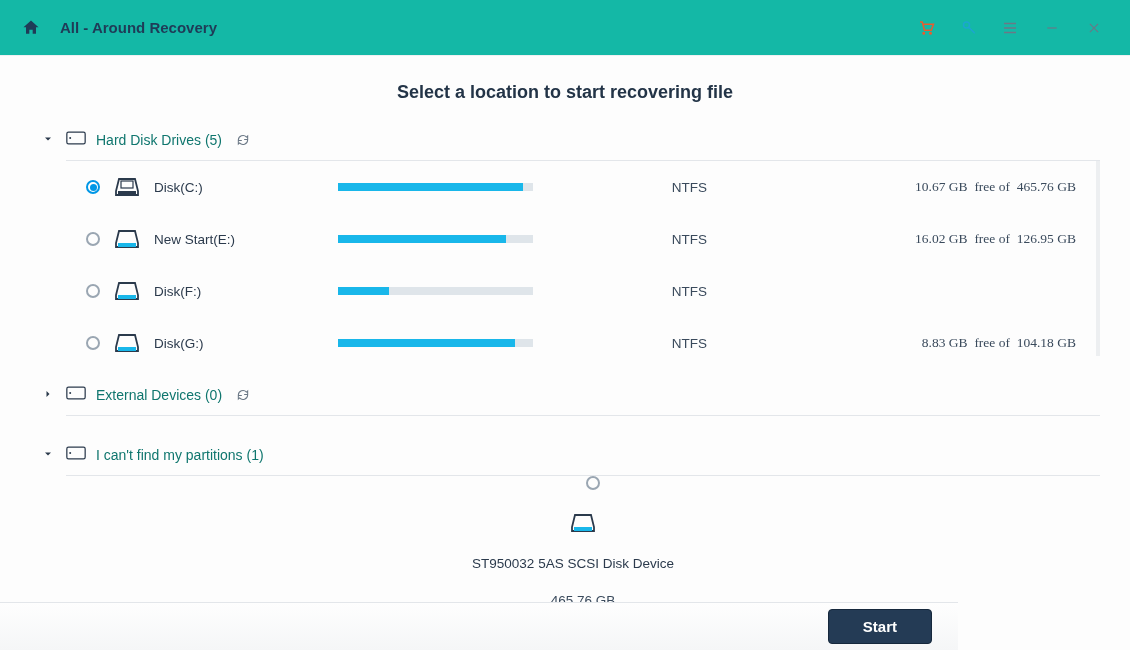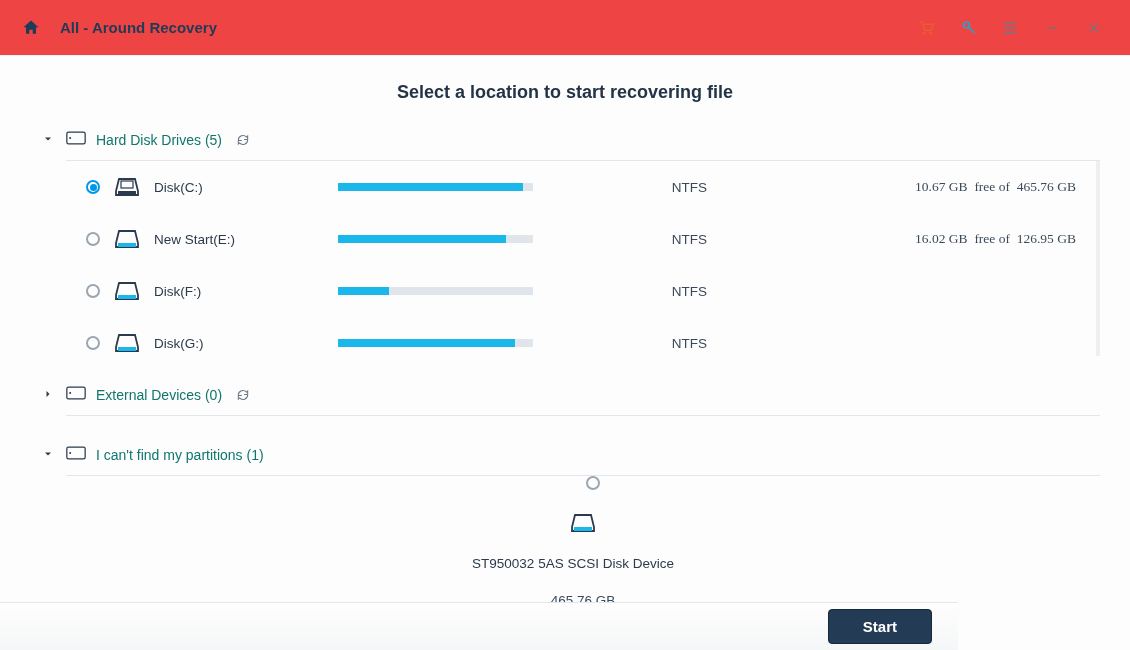--- a/index.html
+++ b/index.html
@@ -3,21 +3,21 @@
 <meta charset="utf-8">
 <style>
   * { box-sizing: border-box; margin: 0; padding: 0; }
   html, body { width: 1130px; height: 650px; font-family: "Segoe UI", Arial, sans-serif; background: #fdfdfd; color: #2b3a4c; }
   .titlebar {
     height: 56px;
     display: flex;
     align-items: center;
     padding: 0 20px;
     border-bottom: 1px solid #eef0f2;
-    background: #ef4444;
+    background: #14b8a6;
   }
   .titlebar .home-icon { width: 22px; height: 22px; display:flex; align-items:center; justify-content:center; margin-right: 18px; }
   .titlebar .title { font-weight: 700; font-size: 15px; color: #1f3b57; }
   .titlebar .spacer { flex: 1; }
   .titlebar .tbtn { width: 32px; height: 32px; display: flex; align-items: center; justify-content: center; margin-left: 10px; cursor: pointer; border-radius: 4px; }
   .content {
     padding: 18px 30px 0 30px;
   }
   .heading {
     text-align: center;
@@ -218,20 +218,23 @@
         <svg width="24" height="20" viewBox="0 0 24 20">
             <path fill="none" stroke="#2b3a4c" stroke-width="1.8" d="M4 2h16l3 12v4H1v-4z"></path>
             <rect x="3" y="14" width="18" height="4" fill="#19b7ea"></rect>
           </svg>
       </span>
       <span class="drive-name">Disk(G:)</span>
       <div class="progress-wrap">
           <div class="progress-fill" style="width:91%"></div>
         </div>
       <span class="fs-col">NTFS</span>
+      <span class="size-col">
+        <span>8.83  GB</span>&nbsp;&nbsp;<span>free of</span>&nbsp;&nbsp;<span>104.18  GB</span>
+      </span>
     </div>
   </div>
 
   <div class="section-gap"></div>
 
   <div class="group-header-wrap">
     <div class="group-header">
       <span class="chev">
         <svg width="12" height="12" viewBox="0 0 24 24">
             <path fill="#2b3a4c" d="M9 6l6 6-6 6z"></path>

